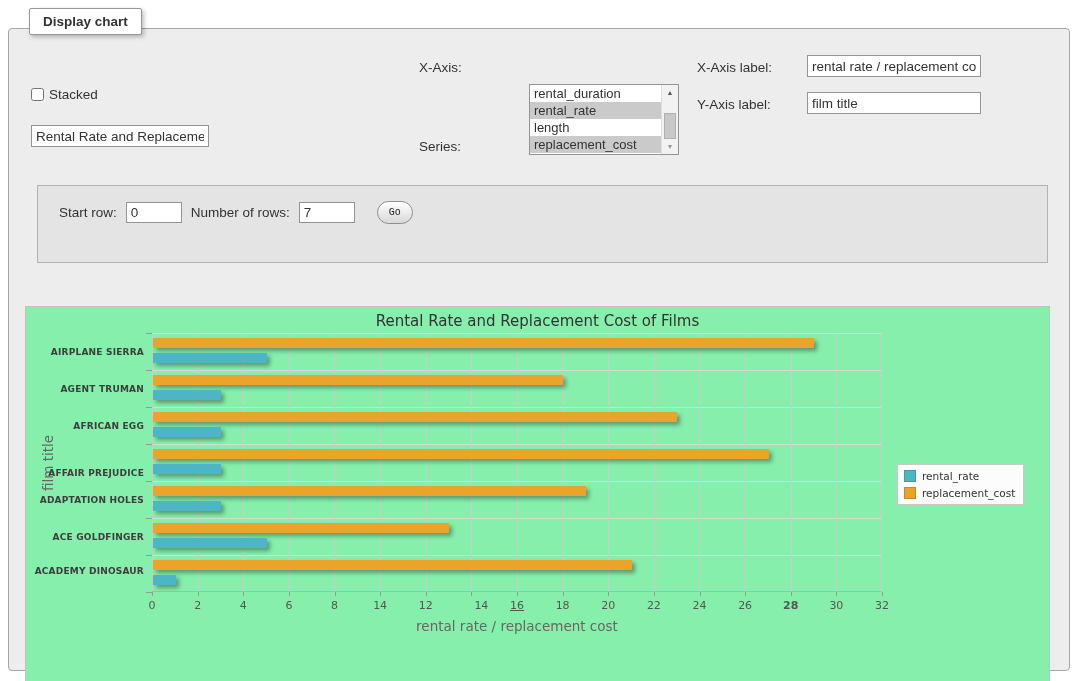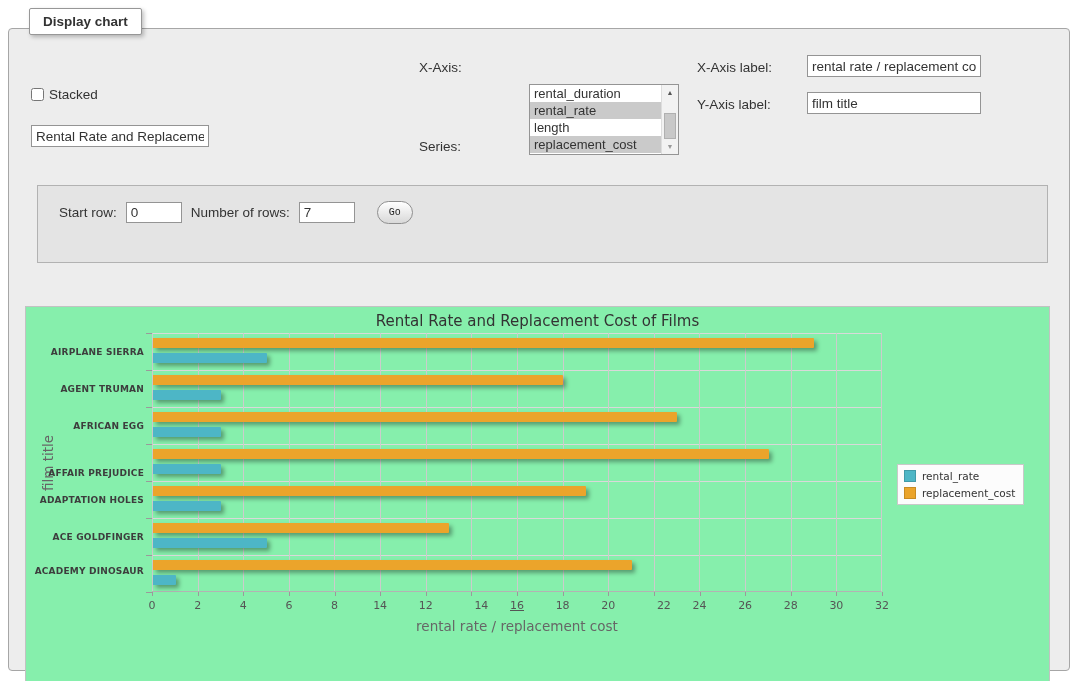--- a/index.html
+++ b/index.html
@@ -217,25 +217,25 @@
       <div class="xtick-label" style="left: 382.75px;">12</div>
       <div class="xtick" style="left: 445.375px;"></div>
       <div class="xtick-label" style="left: 428.375px; text-align: right;">14</div>
       <div class="xtick" style="left: 491px;"></div>
       <div class="xtick-label" style="left: 474px; text-decoration: underline;">16</div>
       <div class="xtick" style="left: 536.625px;"></div>
       <div class="xtick-label" style="left: 519.625px;">18</div>
       <div class="xtick" style="left: 582.25px;"></div>
       <div class="xtick-label" style="left: 565.25px;">20</div>
       <div class="xtick" style="left: 627.875px;"></div>
-      <div class="xtick-label" style="left: 610.875px; text-align: right;">22</div>
+      <div class="xtick-label" style="left: 610.875px;">22</div>
       <div class="xtick" style="left: 673.5px;"></div>
       <div class="xtick-label" style="left: 656.5px;">24</div>
       <div class="xtick" style="left: 719.125px;"></div>
       <div class="xtick-label" style="left: 702.125px;">26</div>
       <div class="xtick" style="left: 764.75px;"></div>
-      <div class="xtick-label" style="left: 747.75px;">28</div>
+      <div class="xtick-label" style="left: 747.75px; font-weight: bold;">28</div>
       <div class="xtick" style="left: 810.375px;"></div>
       <div class="xtick-label" style="left: 793.375px;">30</div>
       <div class="xtick" style="left: 856px;"></div>
       <div class="xtick-label" style="left: 839px;">32</div>
     </div>
 </div>
 
 </body></html>

